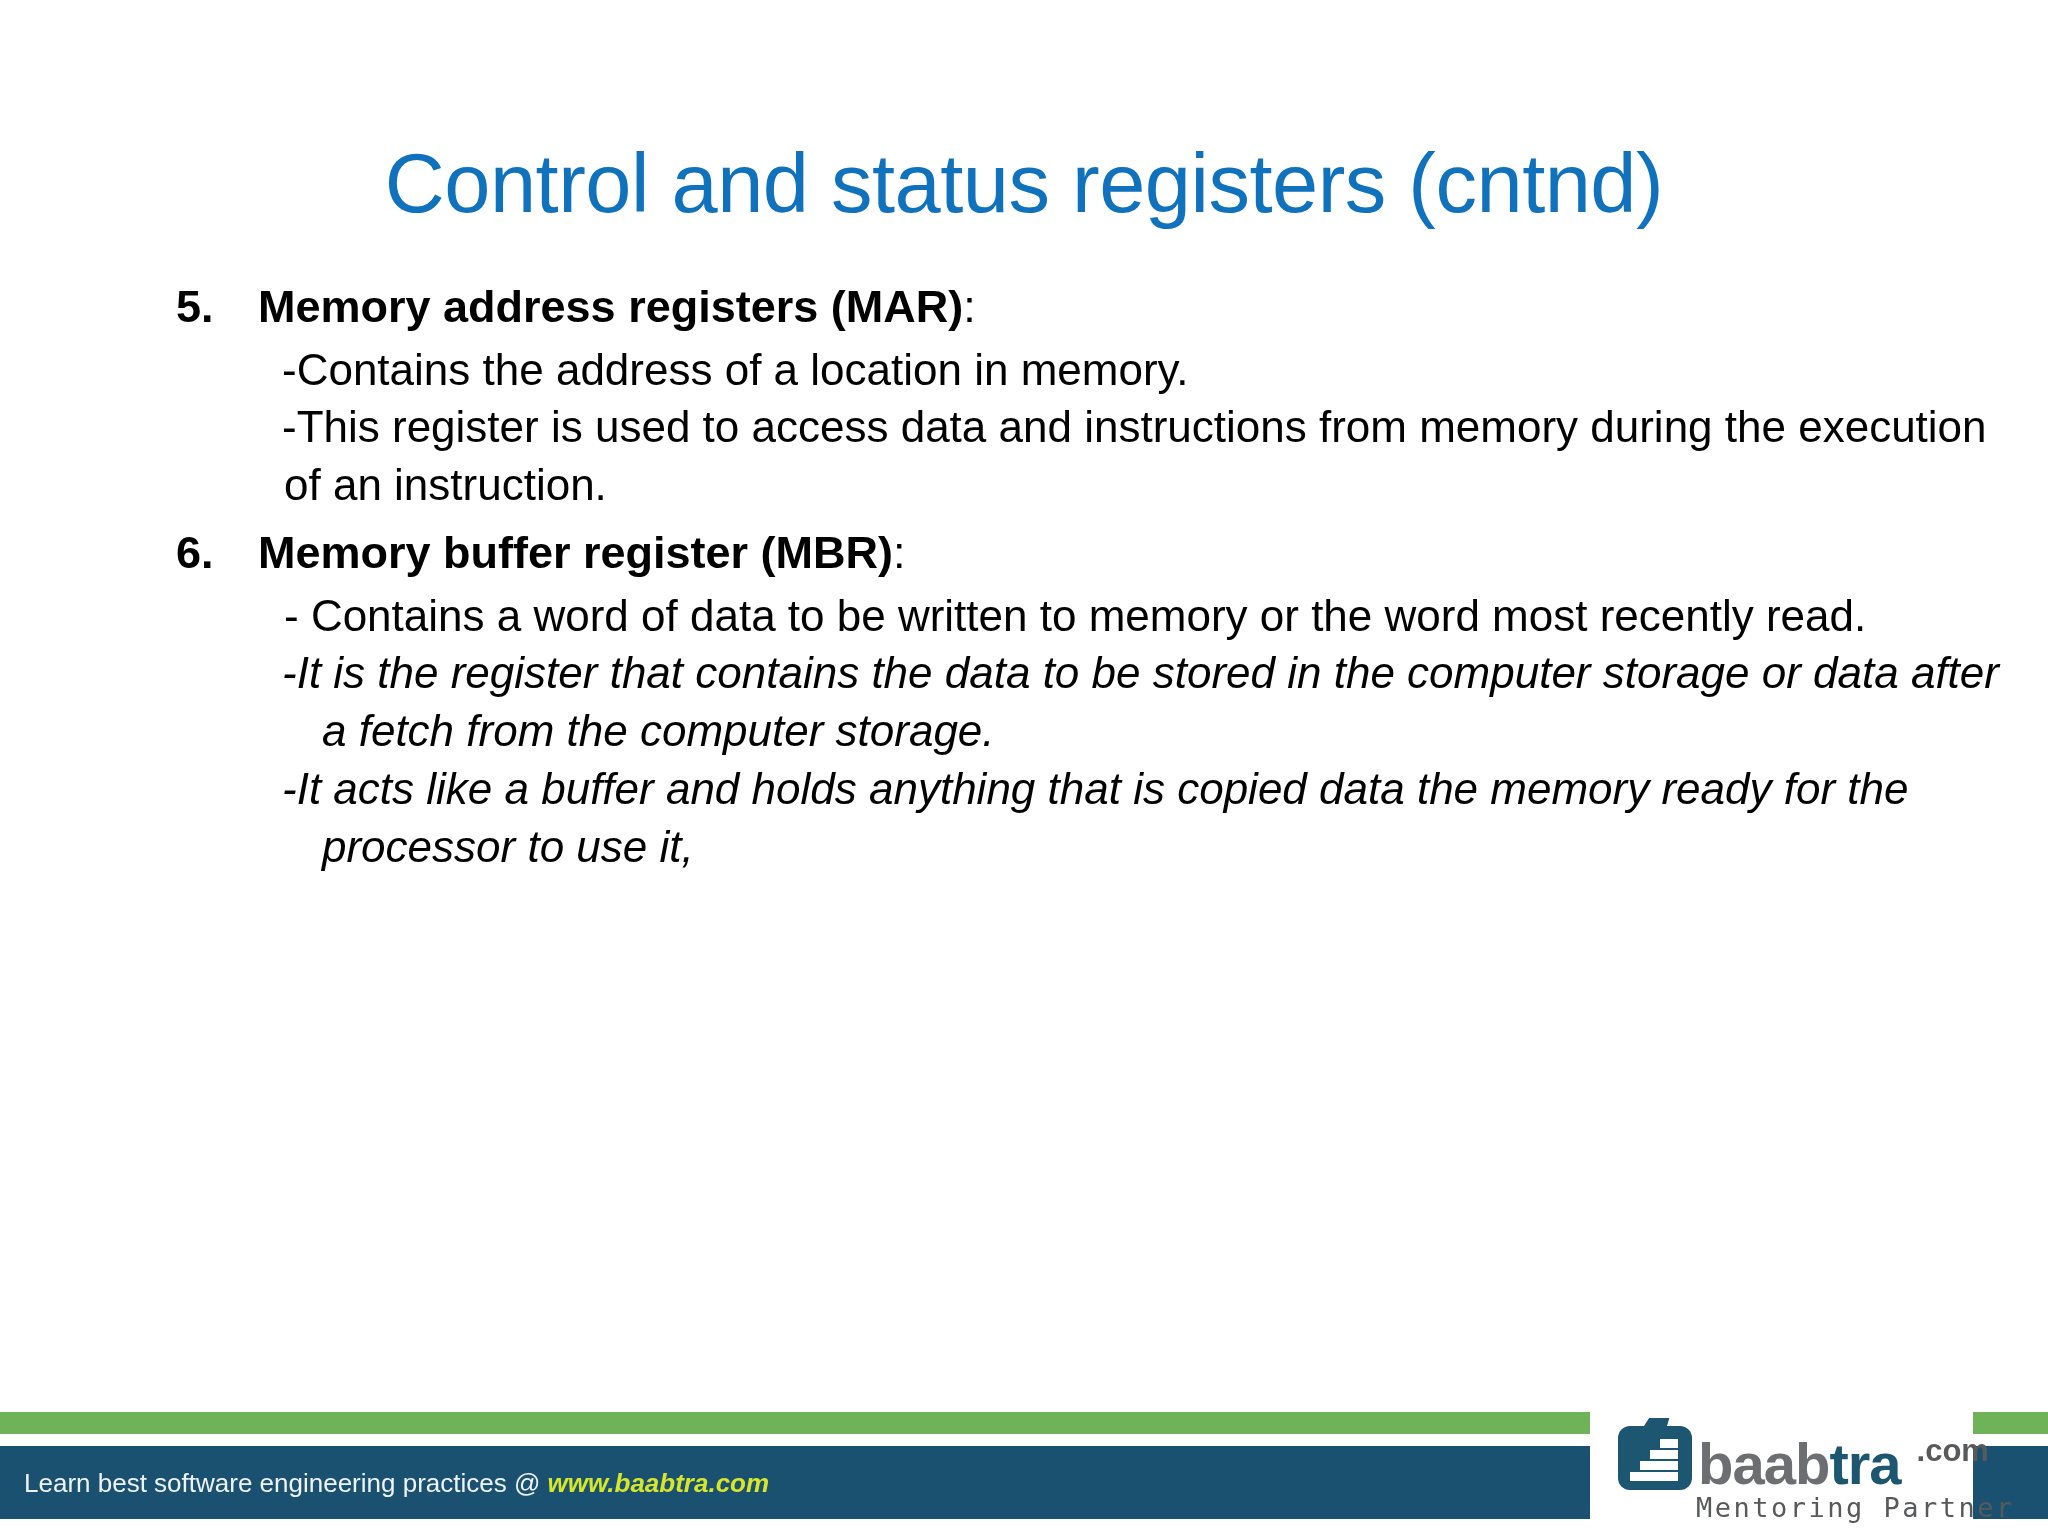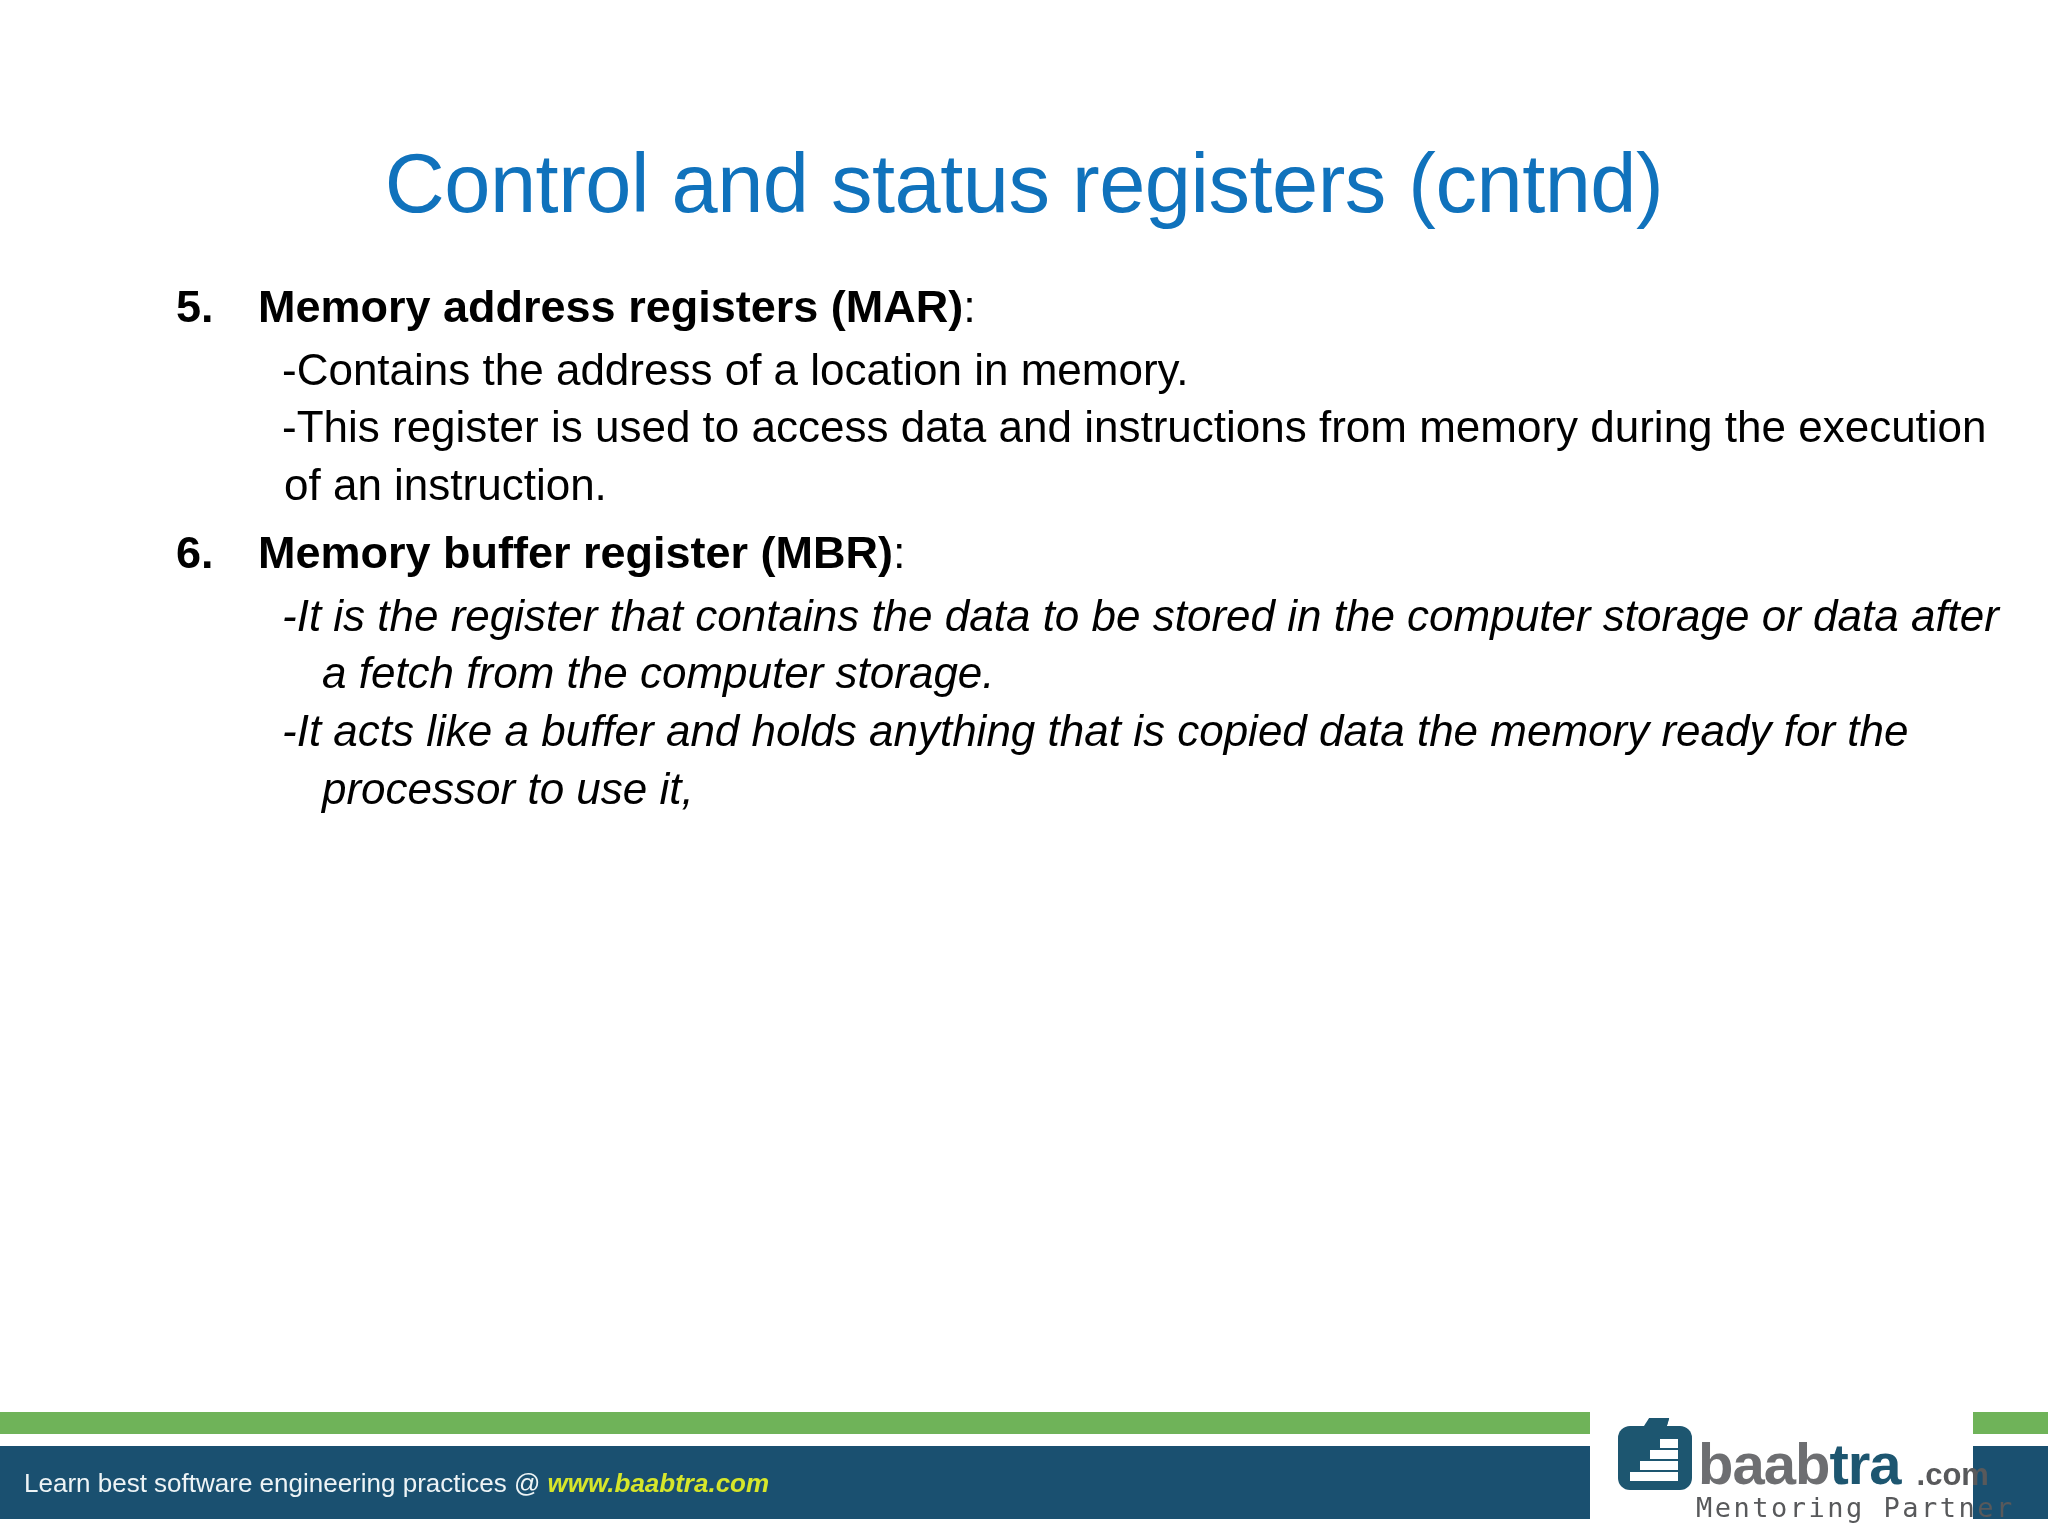--- a/index.html
+++ b/index.html
@@ -185,21 +185,21 @@
   .logo-mark .s2 { left: 22px; top: 43px; width: 38px; height: 9px; }
   .logo-mark .s3 { left: 32px; top: 32px; width: 28px; height: 9px; }
   .logo-mark .s4 { left: 42px; top: 21px; width: 18px; height: 9px; }
 
   .logo-word {
     font-size: 58px;
     font-weight: 700;
     line-height: 0.92;
     letter-spacing: -1px;
     display: flex;
-    align-items: flex-end;
+    align-items: flex-start;
   }
   .logo-word .baab { color: #6d6e71; }
   .logo-word .tra  { color: #1d5670; }
   .logo-word .com  { color: #58595b; font-size: 31px; font-weight: 700; letter-spacing: 0; margin-left: 16px; }
 
   .logo-sub {
     position: absolute;
     left: 78px;
     top: 74px;
     font-family: "DejaVu Sans Mono", monospace;
@@ -224,20 +224,21 @@
 
     <p class="sub">-Contains the address of a location in memory.</p>
     <p class="sub">-This register is used to access data and instructions from memory during the execution of an instruction.</p>
 
     <div class="gap-sm"></div>
 
     <div class="num-item">
       <span class="num">6.</span><span>Memory buffer register (MBR)</span><span class="colon">:</span>
     </div>
 
+    <p class="sub hang">- Contains a word of data to be written to memory or the word most recently read.</p>
     <p class="sub hang2">-It is the register that contains the data to be stored in the computer storage or data after a fetch from the computer storage.</p>
     <p class="sub hang2">-It acts like a buffer and holds anything that is copied data the memory ready for the processor to use it,</p>
 
   </div>
 
   <div class="footer-green"></div>
   <div class="footer-green-right"></div>
   <div class="footer-bar"></div>
   <div class="footer-bar-right"></div>
 

